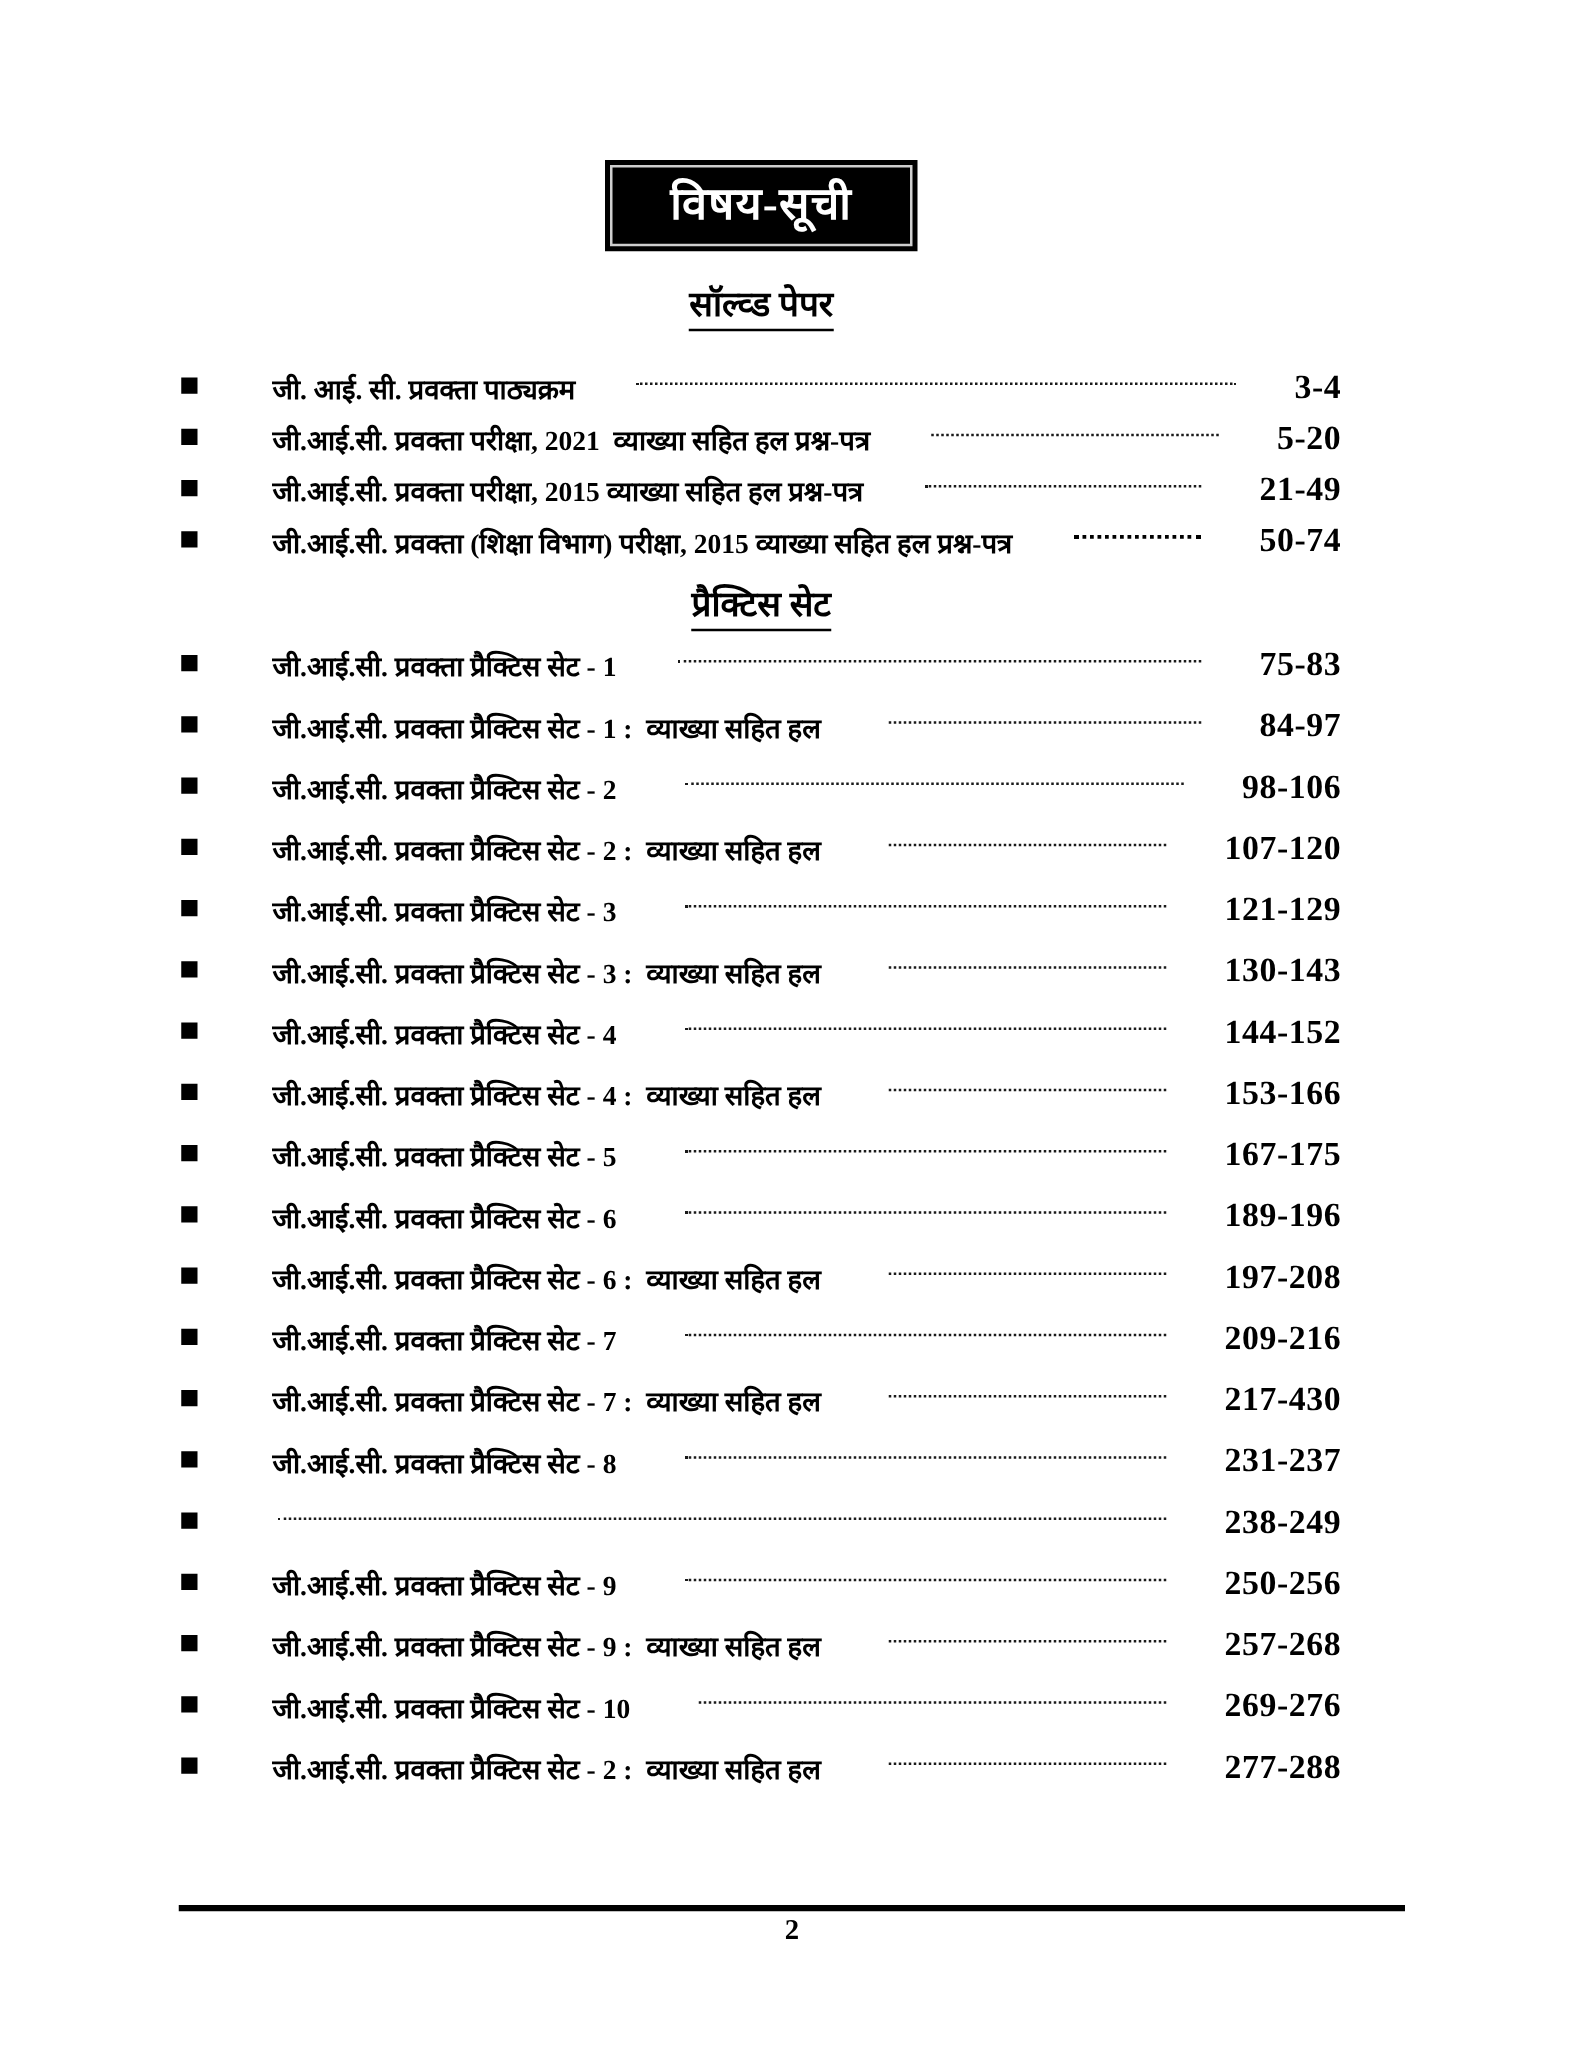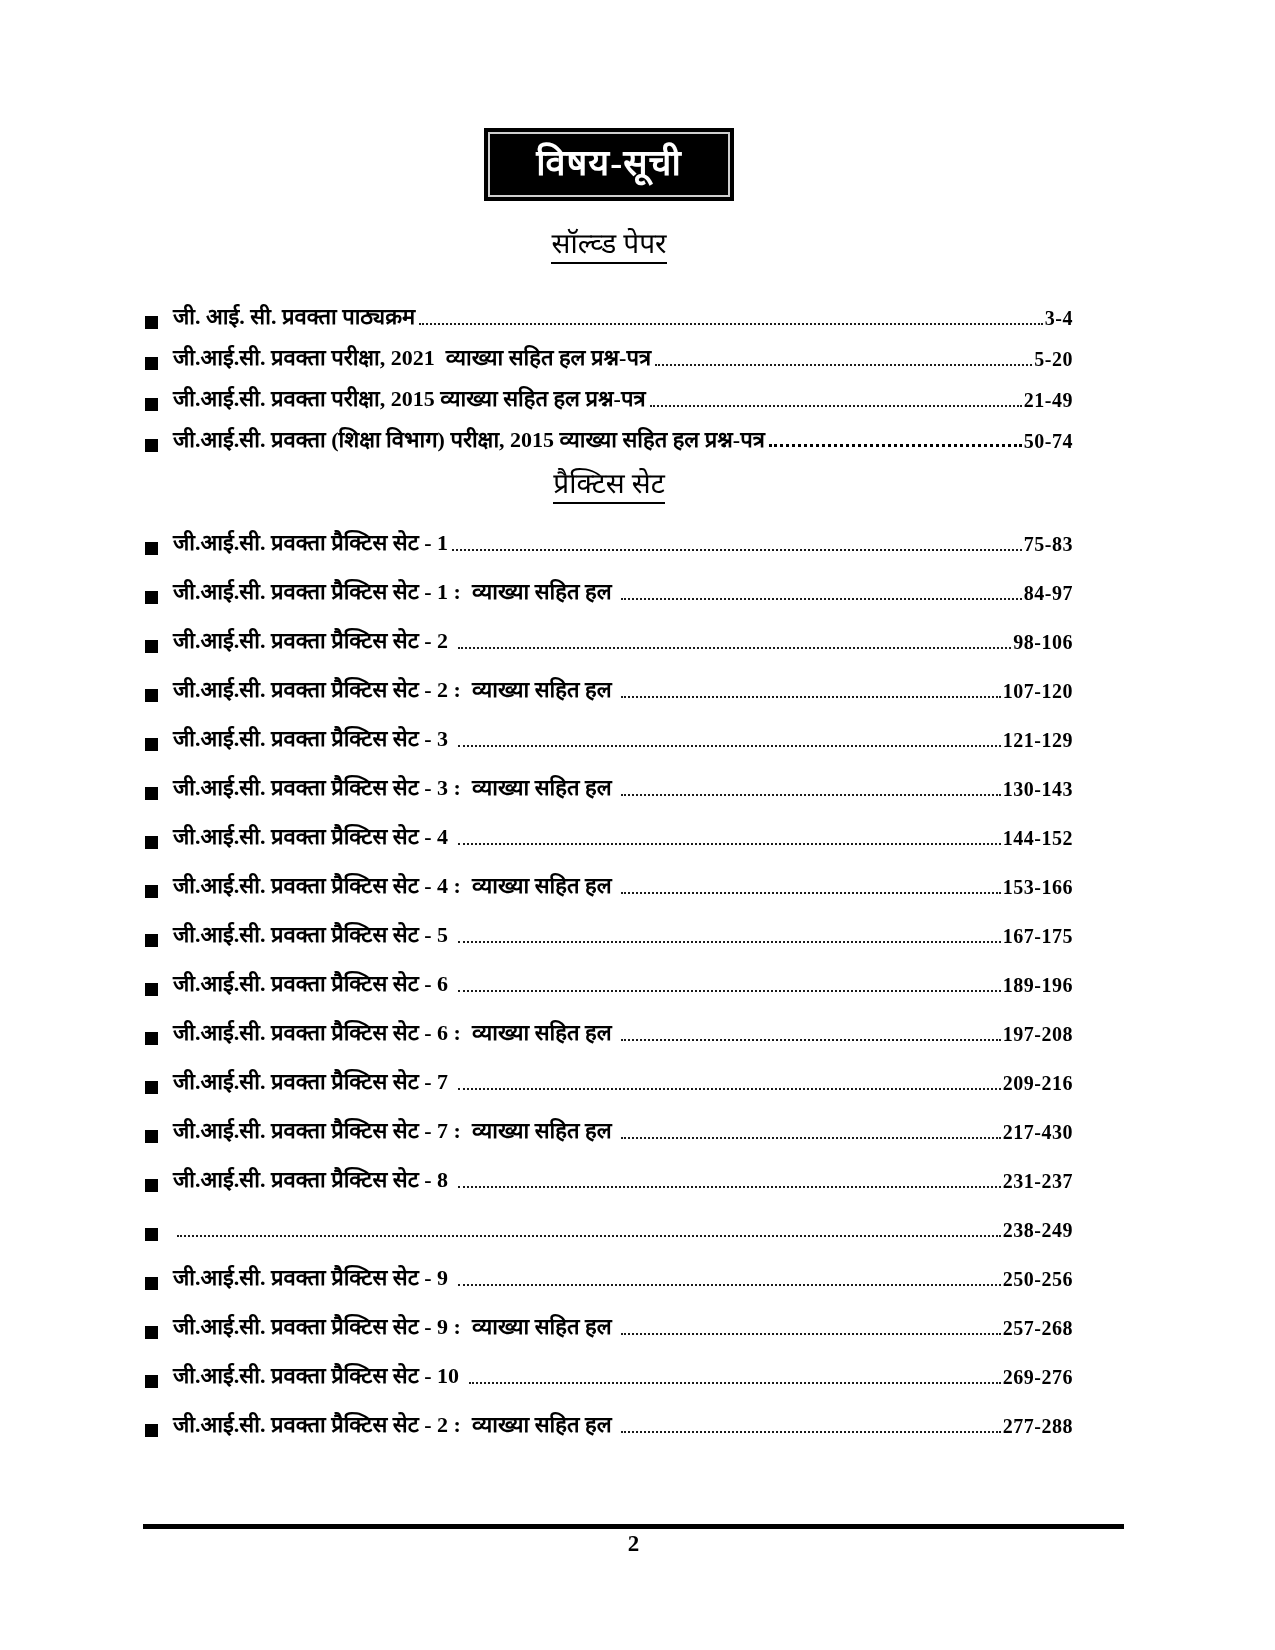--- a/index.html
+++ b/index.html
@@ -10,37 +10,37 @@
   }
   .content { position:absolute; left:145px; top:128px; width:928px; }
 
   
   .title-wrap { text-align:center; }
   .title-box { display:inline-block; background:#000; padding:4px; }
   .title-inner { border:2px solid #cfcfcf; padding:3px 46px 9px 46px; }
   .title-text { color:#fff; font-size:36px; font-weight:bold; letter-spacing:1px; }
 
   
-  .section-heading { text-align:center; font-size:28px; font-weight:normal; margin:0; }
+  .section-heading { text-align:center; font-size:28px; font-weight:bold; margin:0; }
   .section-heading .u { border-bottom:2px solid #000; padding-bottom:3px; }
   .heading-solved { margin-top:22px; margin-bottom:28px; }
   .heading-practice { margin-top:10px; margin-bottom:6px; }
 
   
-  .toc-row { display:flex; align-items:flex-end; }
+  .toc-row { display:flex; align-items:center;gap:45px; }
   .sec0 .toc-row { height:41px; }
   .sec1 .toc-row { height:49px; }
   .bullet {
     flex:0 0 auto; width:13px; height:13px; background:#000;
     margin-right:15px; transform:translateY(-1px); display:inline-block;
   }
   .toc-label { flex:0 0 auto; font-weight:bold; font-size:22px; white-space:pre; }
   .leader { flex:1 1 auto; border-bottom:2px dotted #1a1a1a; margin:0 2px 5px 4px; min-width:20px; }
   .leader.bold { border-bottom:3px dotted #000; margin-bottom:6px; }
-  .toc-pages { flex:0 0 auto; font-weight:bold; font-size:20px; letter-spacing:0.5px; }
+  .toc-pages { flex:0 0 auto; font-weight:bold; font-size:27px; letter-spacing:0.5px; }
 
   
   .footer-rule { position:absolute; left:143px; top:1524px; width:981px; height:5px; background:#000; }
   .footer-page-num {
     position:absolute; left:143px; top:1531px; width:981px; text-align:center;
     font-size:23px; font-weight:bold;
   }
 </style>
 </head>
 <body>

